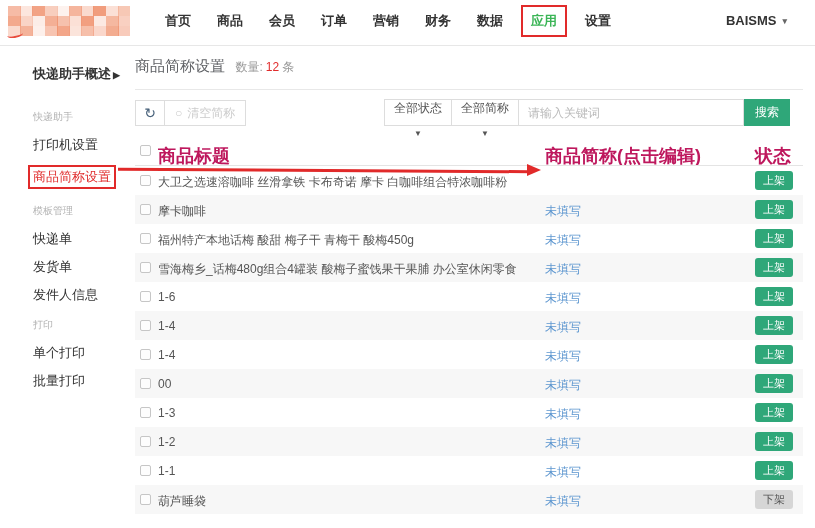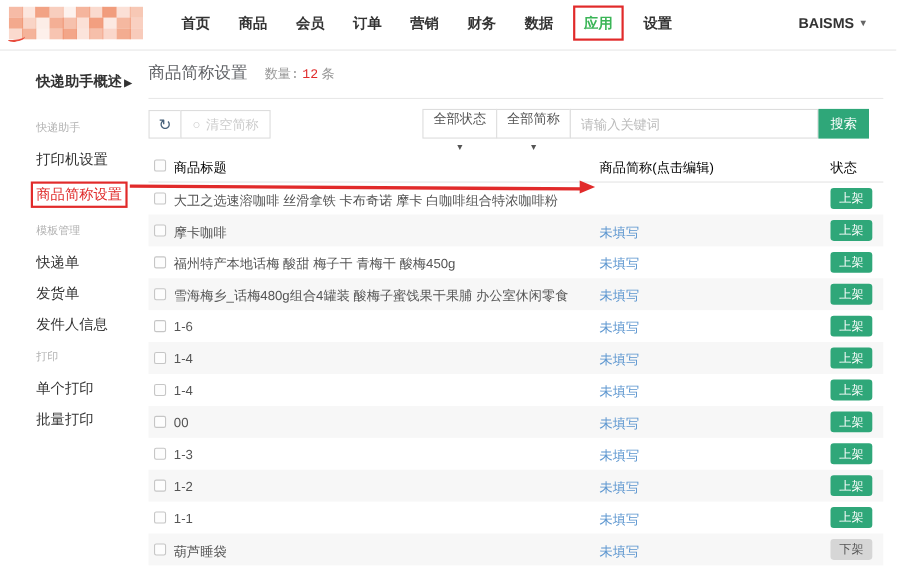--- a/index.html
+++ b/index.html
@@ -30,21 +30,21 @@
   .sb-item { font-size:13px; color:#333; cursor:pointer; line-height:16px; margin-bottom:12px;
              white-space:nowrap; }
   .sb-overview { font-weight:bold; margin-bottom:26px; }
   .sb-overview .tri { font-size:9px; margin-left:2px; }
   .sb-section { color:#b2b2b2; font-size:10px; margin-top:14px; cursor:default; }
   .sb-active { display:inline-block; color:#e02c2c; border:2px solid var(--red);
                padding:2px 3px; margin-left:-5px; }
 
   
   .main { position:absolute; left:135px; top:42px; width:668px; }
-  .page-head { padding-top:15px; height:48px; border-bottom:1px solid #e8e8e8;font-family:Liberation Mono, monospace; }
+  .page-head { padding-top:15px; height:48px; border-bottom:1px solid #e8e8e8; }
   .page-title { font-size:15px; color:#606266; display:inline-block; }
   .page-count { font-size:12px; color:#999; margin-left:6px; }
   .page-count b { color:#e02c2c; font-weight:normal; margin:0 3px; }
 
   .toolbar { position:relative; height:46px; }
   .btn-group { position:absolute; left:0; top:10px; display:flex; }
   .btn { height:26px; background:#fff; border:1px solid #ddd; display:flex; align-items:center;
          justify-content:center; cursor:pointer; font-size:12px; }
   .btn-refresh { width:30px; color:#47617a; font-size:14px; }
   .btn-clear { padding:0 10px; color:#ccc; gap:5px; margin-left:-1px; }
@@ -52,21 +52,21 @@
   .select { height:27px; border:1px solid #ddd; background:#fff; display:flex; align-items:center;
             font-size:12px; color:#555; padding:0 9px; gap:12px; cursor:pointer; margin-left:-1px;flex-direction:column; }
   .select .caret { font-size:8px; color:#555; }
   .search-input { height:27px; width:226px; border:1px solid #ddd; margin-left:-1px;
                   padding:0 9px; font-size:12px; color:#555; outline:none; }
   .search-input::placeholder { color:#bbb; }
   .btn-search { height:27px; width:46px; background:var(--green); color:#fff; border:none;
                 font-size:12px; cursor:pointer; }
 
   
-  .thead { position:relative; height:30px; font-size:12px; color:#000000; font-weight:normal; }
+  .thead { position:relative; height:30px; font-size:18px; color:#be185d; font-weight:bold; }
   .thead .cb { top:9px; }
   .th-title { position:absolute; left:23px; top:8px; }
   .th-short { position:absolute; left:410px; top:8px; }
   .th-status { position:absolute; left:620px; top:8px; }
   .thead-line { position:absolute; left:0; right:0; bottom:0; border-bottom:1px solid #e4e4e4; }
 
   .trow { position:relative; height:29px; font-size:12px; color:#555; }
   .trow.alt { background:#f7f7f7; }
   .cb { position:absolute; left:5px; top:9px; width:11px; height:11px; border:1px solid #c6c6c6;
         background:#fdfdfd; border-radius:2px; cursor:pointer; }

